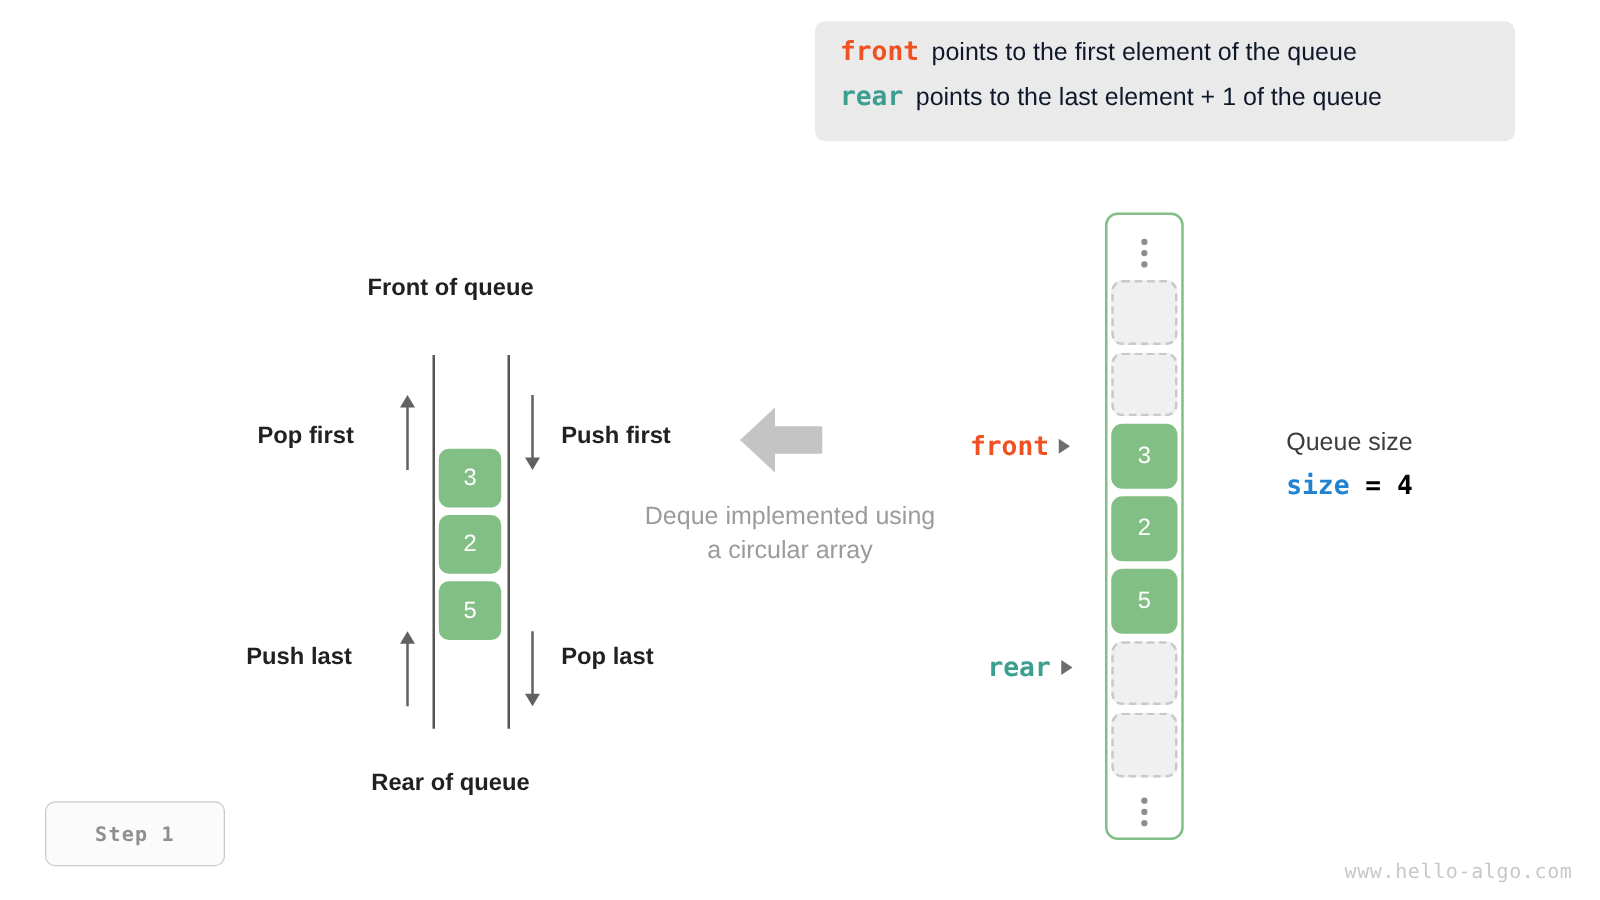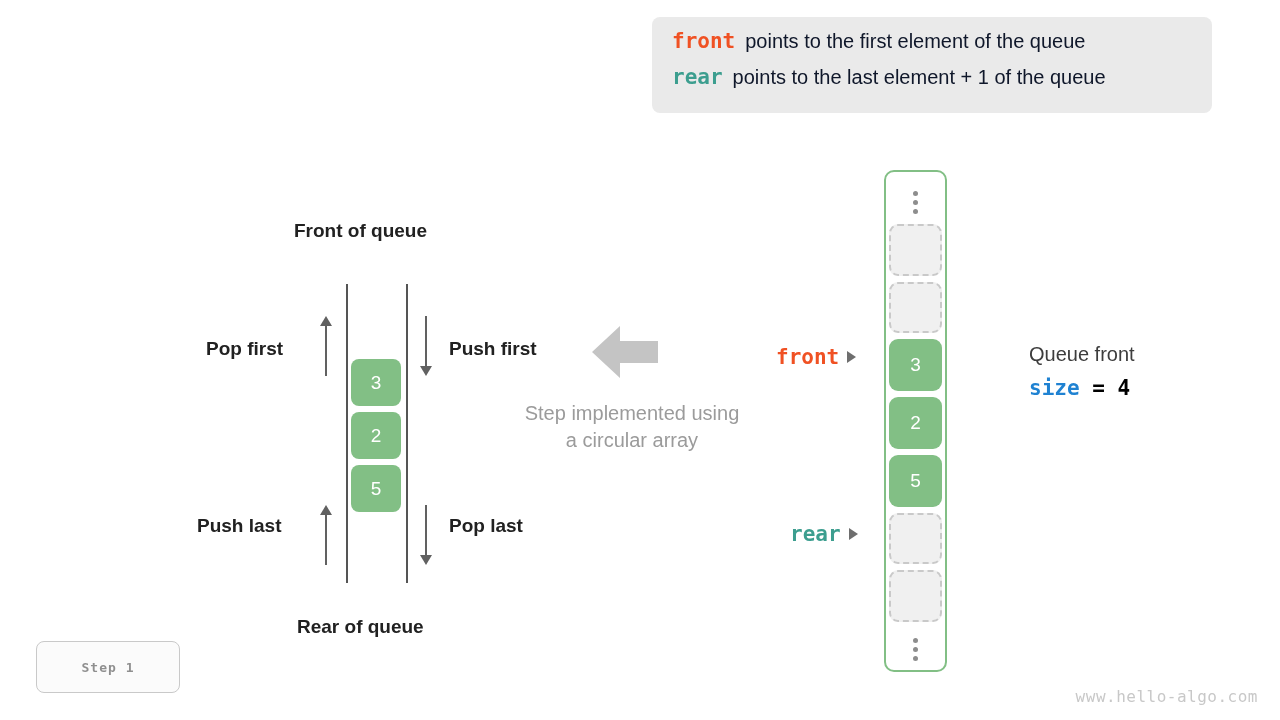--- a/index.html
+++ b/index.html
@@ -246,21 +246,21 @@
     top: 641px;
     width: 144px;
     height: 52px;
     border: 1px solid #c9c9c9;
     border-radius: 8px;
     background: #fbfbfb;
     display: flex;
     align-items: center;
     justify-content: center;
     color: #8f8f8f;
-    font-size: 13px;
+    font-size: 16px;
     letter-spacing: 1px;
     box-sizing: border-box;
   }
 
   
   #watermark {
     position: absolute;
     right: 22px;
     bottom: 14px;
     font-family: "DejaVu Sans Mono", "Liberation Mono", monospace;
@@ -317,21 +317,21 @@
     <div class="dq-cell">3</div>
     <div class="dq-cell">2</div>
     <div class="dq-cell">5</div>
   </div>
 
   <svg id="big-arrow" width="66" height="56" viewBox="0 0 66 56">
     <polygon points="0,28 28,2 28,17 66,17 66,39 28,39 28,54" fill="#c4c4c4"></polygon>
   </svg>
 
   <div class="caption">
-    <div>Step implemented using</div>
+    <div>Deque implemented using</div>
     <div>a circular array</div>
   </div>
 
   <div id="array-container">
     <div class="ellipsis-dots">
         <i></i>
         <i></i>
         <i></i>
       </div>
     <div class="arr-cell empty"></div>
@@ -351,21 +351,21 @@
   <div class="ptr" id="ptr-front">
     <span class="mono ptr-name kw-front">front</span>
     <span class="ptr-caret"></span>
   </div>
   <div class="ptr" id="ptr-rear">
     <span class="mono ptr-name kw-rear">rear</span>
     <span class="ptr-caret"></span>
   </div>
 
   <div id="queue-size-block">
-    <div id="queue-size-title">Queue front</div>
+    <div id="queue-size-title">Queue size</div>
     <div id="queue-size-value" class="mono"><span class="kw-size">size</span><span class="op"> </span><span class="op">=</span><span class="op"> </span><span class="op">4</span></div>
   </div>
 
   <div id="step-badge" class="mono">Step 1</div>
 
   <div id="watermark">www.hello-algo.com</div>
 
 </div>
 
 </body></html>

